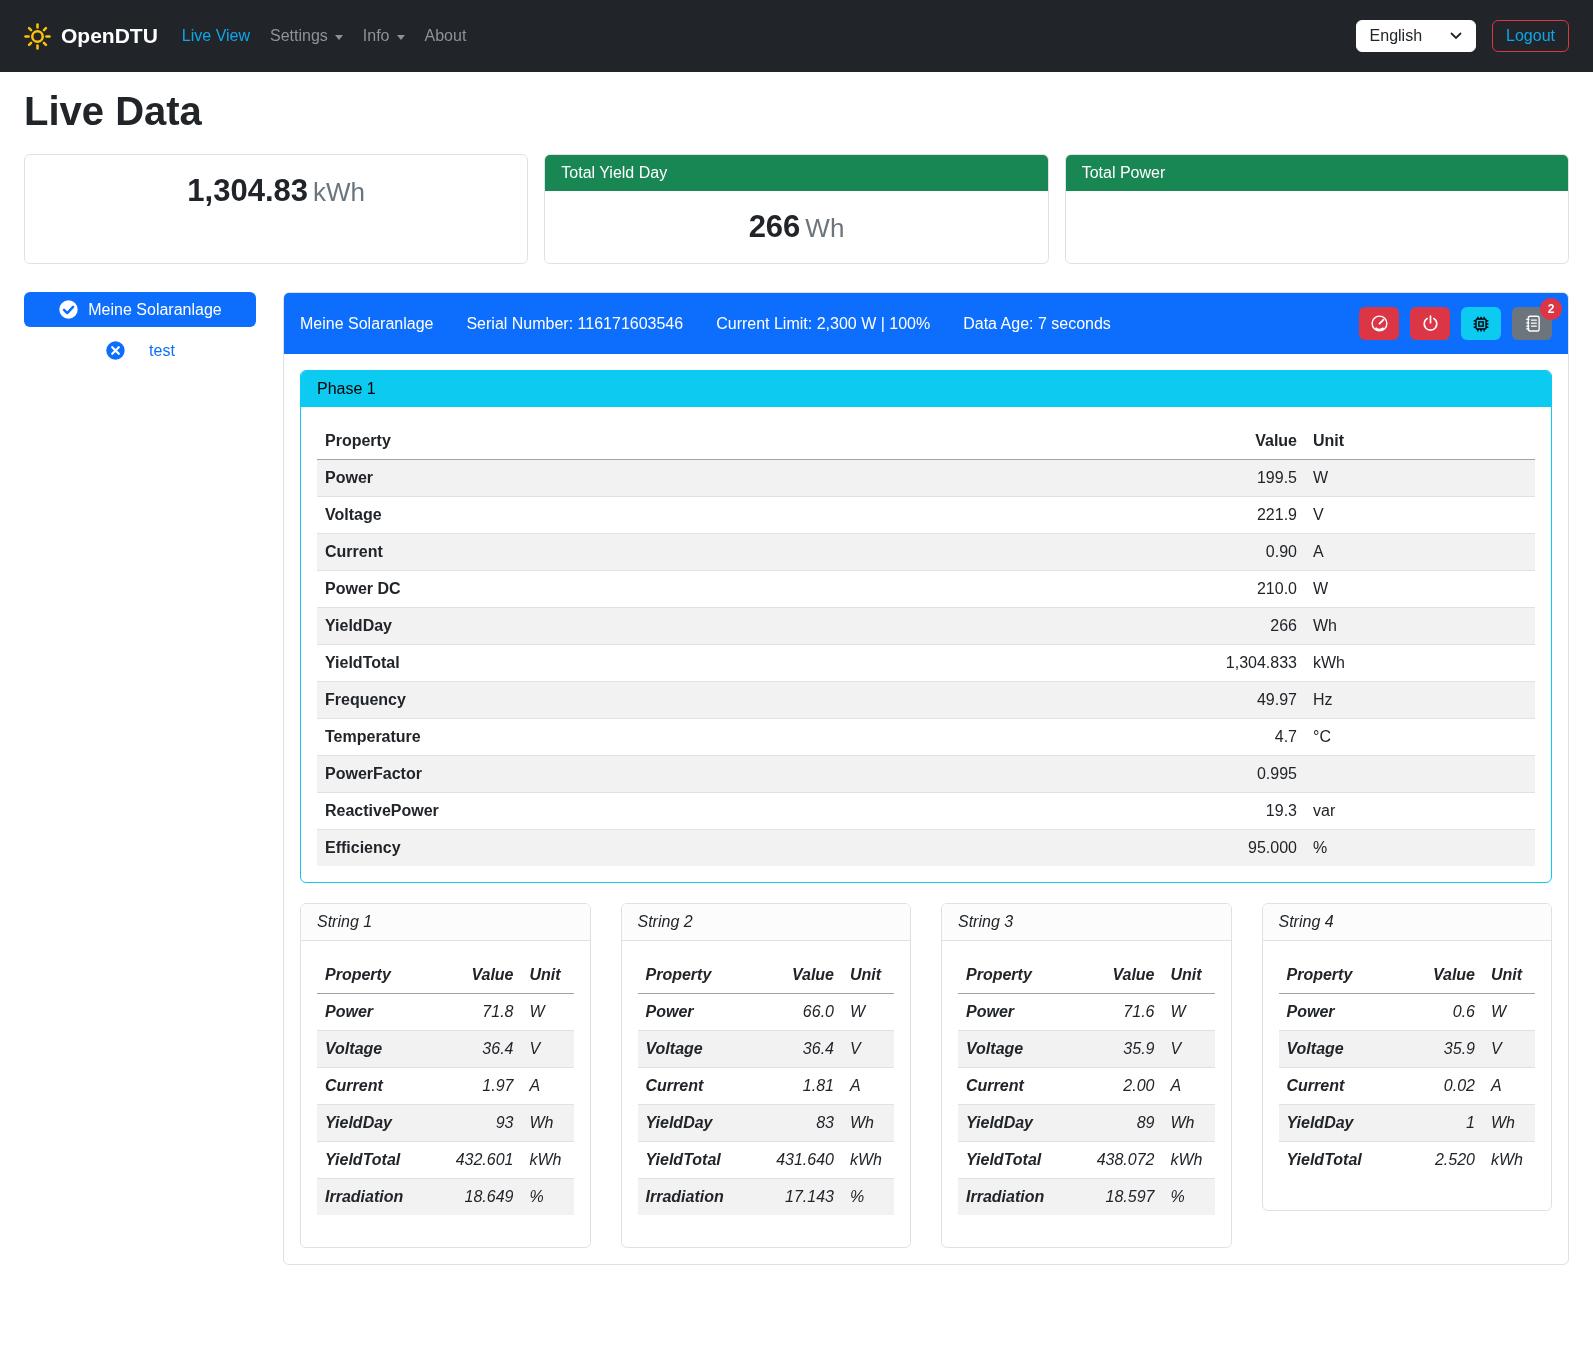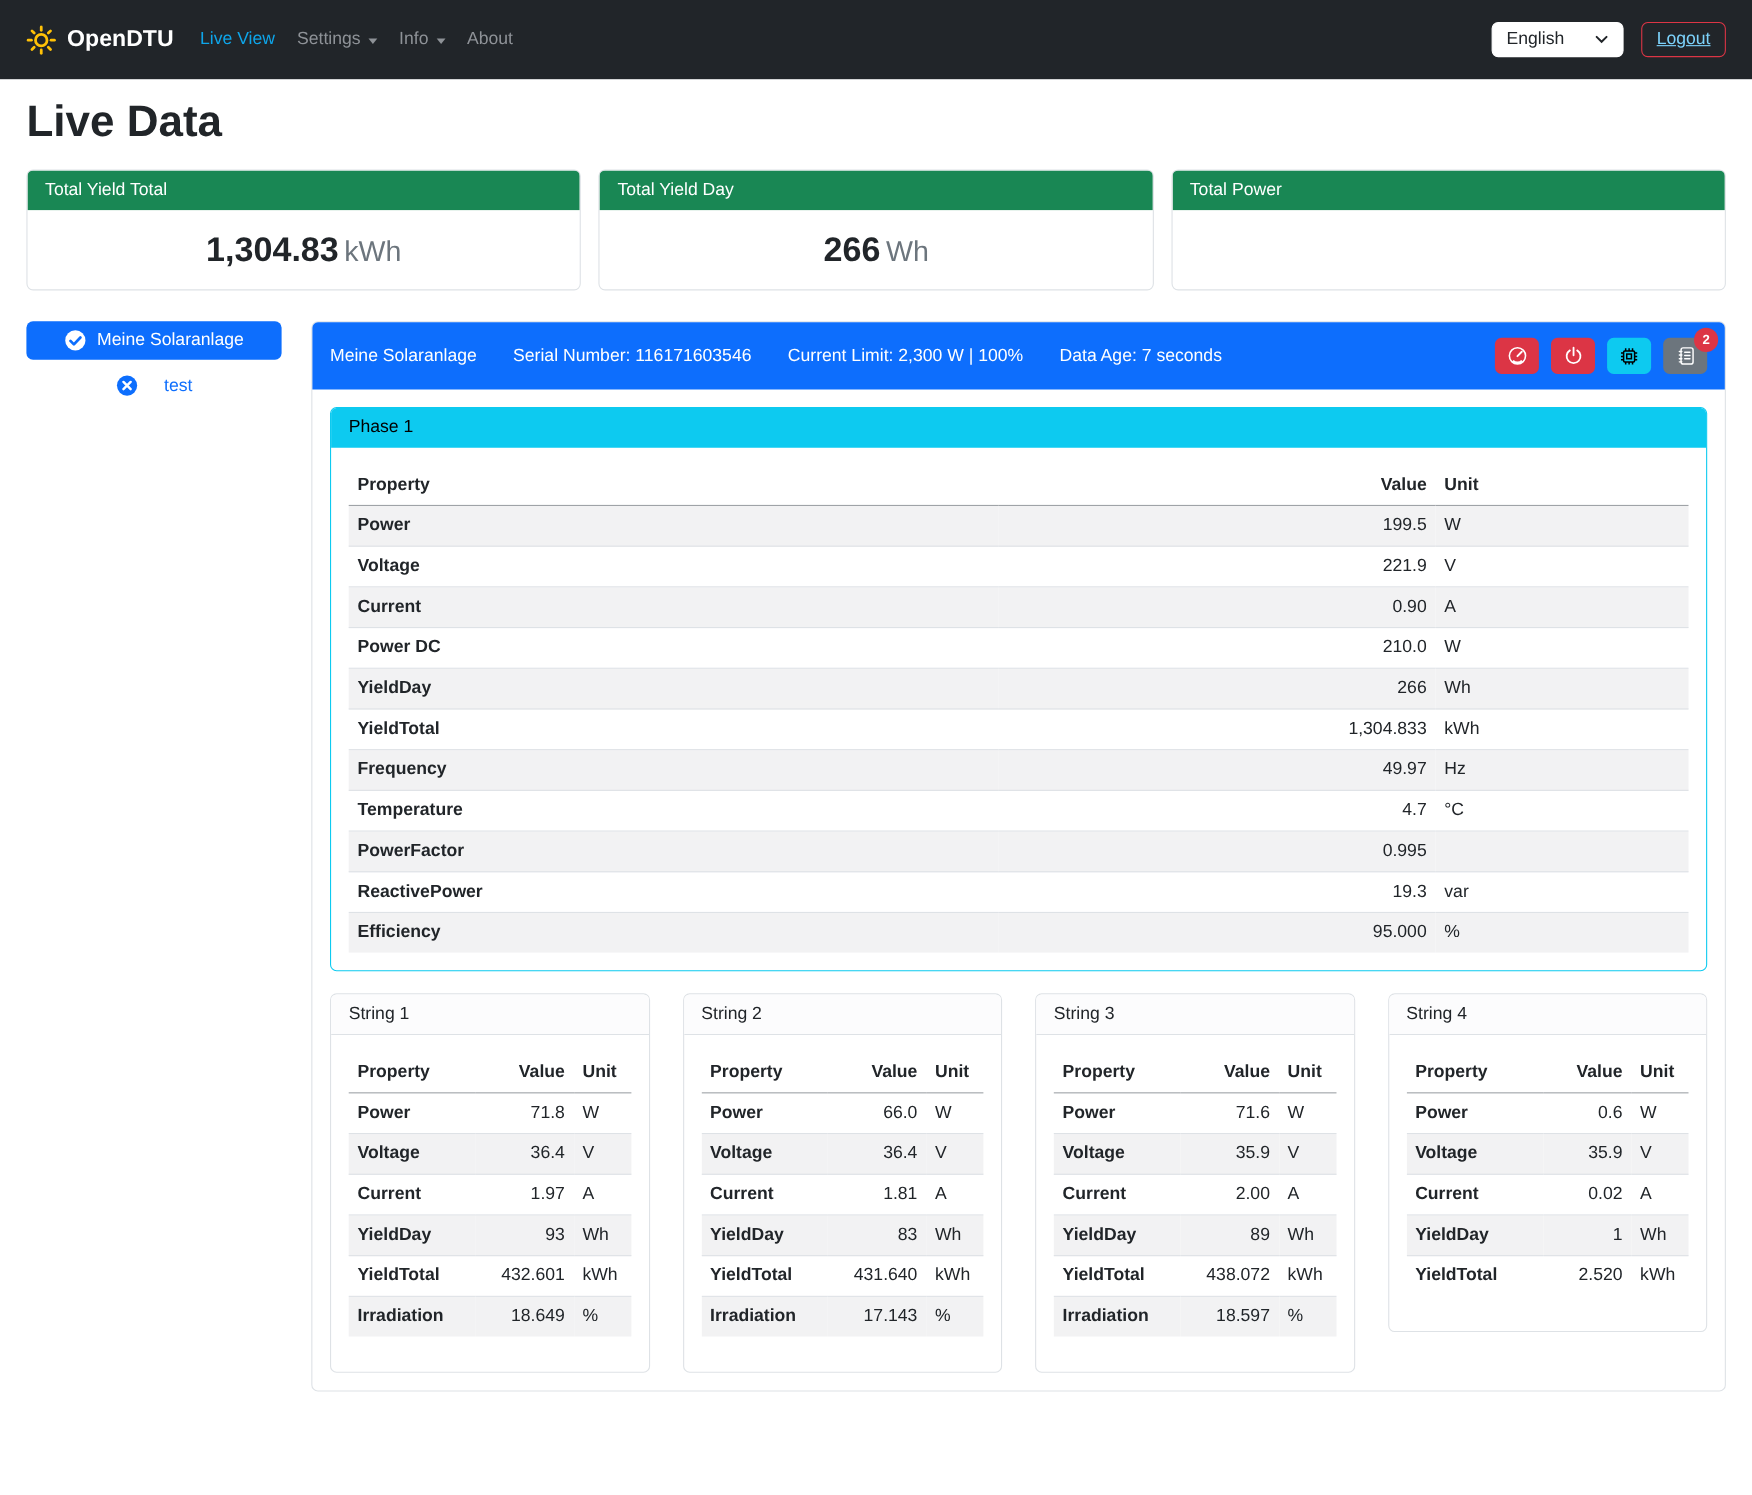--- a/index.html
+++ b/index.html
@@ -39,24 +39,23 @@
     border-top: 5px solid currentColor;
     margin-top: 2px;
   }
   .nav-right { display: flex; align-items: center; gap: 16px; }
   .lang-select {
     background: #fff; border: 1px solid #fff; border-radius: 6px;
     padding: 6px 13px; display: flex; align-items: center; gap: 28px;
     font-size: 16px; color: #212529; cursor: pointer;
   }
   .logout-btn {
-    background: transparent; border: 1px solid #dc3545; color: #7dd3fc;
+    background: transparent; border: 1px solid #dc3545; color: #0ea5e9;
     font-size: 16px; padding: 6px 13px; border-radius: 6px; cursor: pointer;
     font-family: inherit;
-    text-decoration: underline;
   }
   
   .container { padding: 0 24px; }
   .page-title { font-size: 40px; font-weight: 600; margin: 17px 0 20px; }
   .summary-row {
     display: grid; grid-template-columns: repeat(3, 1fr);
     gap: 16px; margin-bottom: 28px;
   }
   .summary-card { border: 1px solid #dee2e6; border-radius: 6px; overflow: hidden; background: #fff; }
   .summary-card .hdr { background: #198754; color: #fff; font-size: 16px; padding: 9px 16px; }
@@ -115,21 +114,21 @@
   .data-table tbody tr:not(:first-child) { border-top: 1px solid #dee2e6; }
   .data-table th.col-prop { font-weight: 700; }
   .data-table .col-val { text-align: right; }
   .stripe-odd  tbody tr:nth-child(odd)  { background: #f2f2f3; }
   .stripe-even tbody tr:nth-child(even) { background: #f2f2f3; }
   .phase-panel .col-unit { width: 230px; }
   .string-card .col-unit { width: 52px; }
   
   .strings-row {
     margin-top: 20px; display: grid; grid-template-columns: repeat(4, 1fr);
-    gap: 30px; align-items: start;
+    gap: 30px; align-items: start; font-style: italic;
   }
   .string-card { border: 1px solid #dee2e6; border-radius: 6px; background: #fff; }
   .string-header {
     background: #fcfcfd; border-bottom: 1px solid #dee2e6;
     padding: 9px 16px; font-size: 16px; border-radius: 5px 5px 0 0;
   }
   .string-body { padding: 16px; }
   svg { display: block; }
 </style>
 </head>
@@ -179,21 +178,20 @@
     </div>
     <button class="logout-btn">Logout</button>
   </div>
 </nav>
 
 <div class="container">
   <h1 class="page-title">Live Data</h1>
 
   <div class="summary-row">
     <div class="summary-card">
-      <div class="hdr">Total Yield Total</div>
       <div class="bdy">
         <span class="val">1,304.83</span><span class="unit">kWh</span>
       </div>
     </div>
     <div class="summary-card">
       <div class="hdr">Total Yield Day</div>
       <div class="bdy">
         <span class="val">266</span><span class="unit">Wh</span>
       </div>
     </div>

